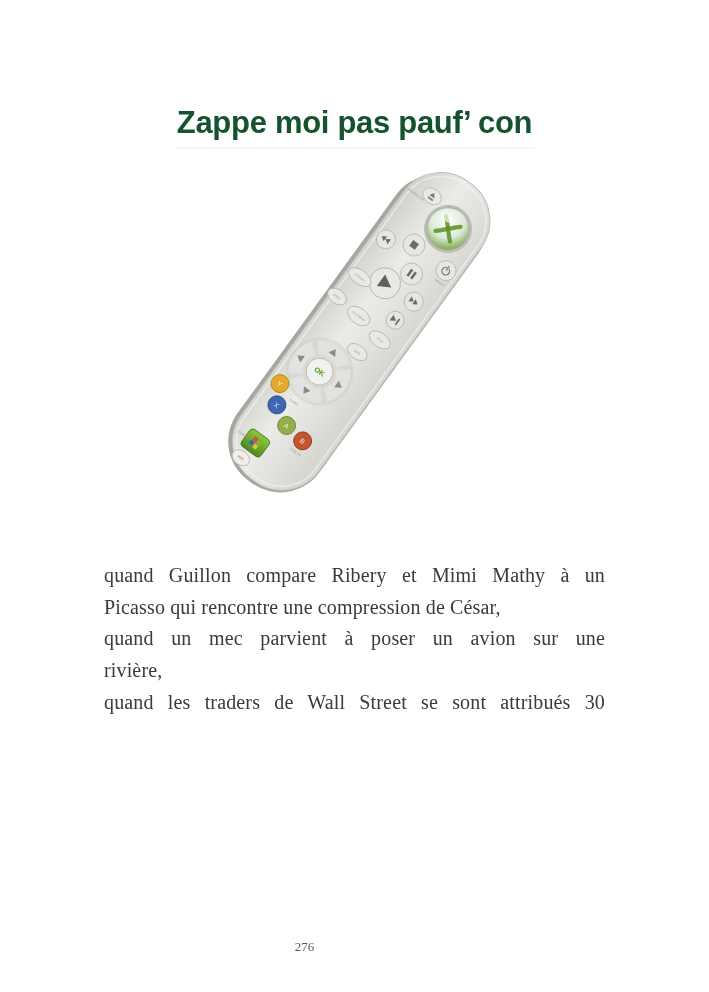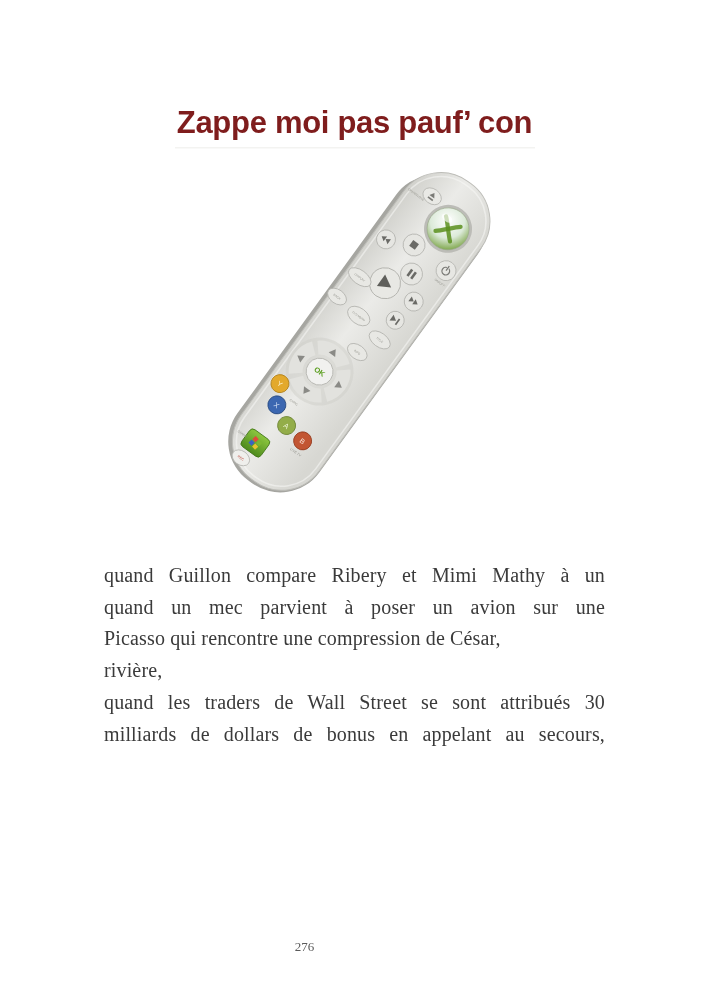--- a/index.html
+++ b/index.html
@@ -11,21 +11,21 @@
     font-family:"Liberation Serif", serif;
   }
   .title{
     position:absolute;
     top:84px;left:0;width:709px;
     text-align:center;
     font-family:"Liberation Sans", sans-serif;
     font-weight:700;
     font-size:31px;
     letter-spacing:-0.3px;
-    color:#7f1d1d;
+    color:#14532d;
   }
   .figure{
     position:absolute;
     left:175px;top:146px;
     width:360px;height:372px;
   }
   .textblock{
     position:absolute;
     left:104px;top:560px;
     width:501px;
@@ -208,23 +208,22 @@
           <ellipse cx="-23" cy="171" rx="9.5" ry="7" fill="#efefec" stroke="#b5b5b0" stroke-width="0.8"></ellipse>
           <text x="-23" y="172.4" font-size="3.4" text-anchor="middle" fill="#c0564a" font-family="Liberation Sans, sans-serif">REC</text>
         </g>
       </g>
     </svg>
   </div>
 
   <div class="textblock">
     <div class="para">
       <div class="line j">quand Guillon compare Ribery et Mimi Mathy à un</div>
+      <div class="line">Picasso qui rencontre une compression de César,</div>
       <div class="line j">quand un mec parvient à poser un avion sur une</div>
-      <div class="line">Picasso qui rencontre une compression de César,</div>
       <div class="line">rivière,</div>
       <div class="line j">quand les traders de Wall Street se sont attribués 30</div>
-      <div class="line j">milliards de dollars de bonus en appelant au secours,</div>
     </div>
   </div>
 
   <div class="pagenum">276</div>
 
 </div>
 
 </body></html>

